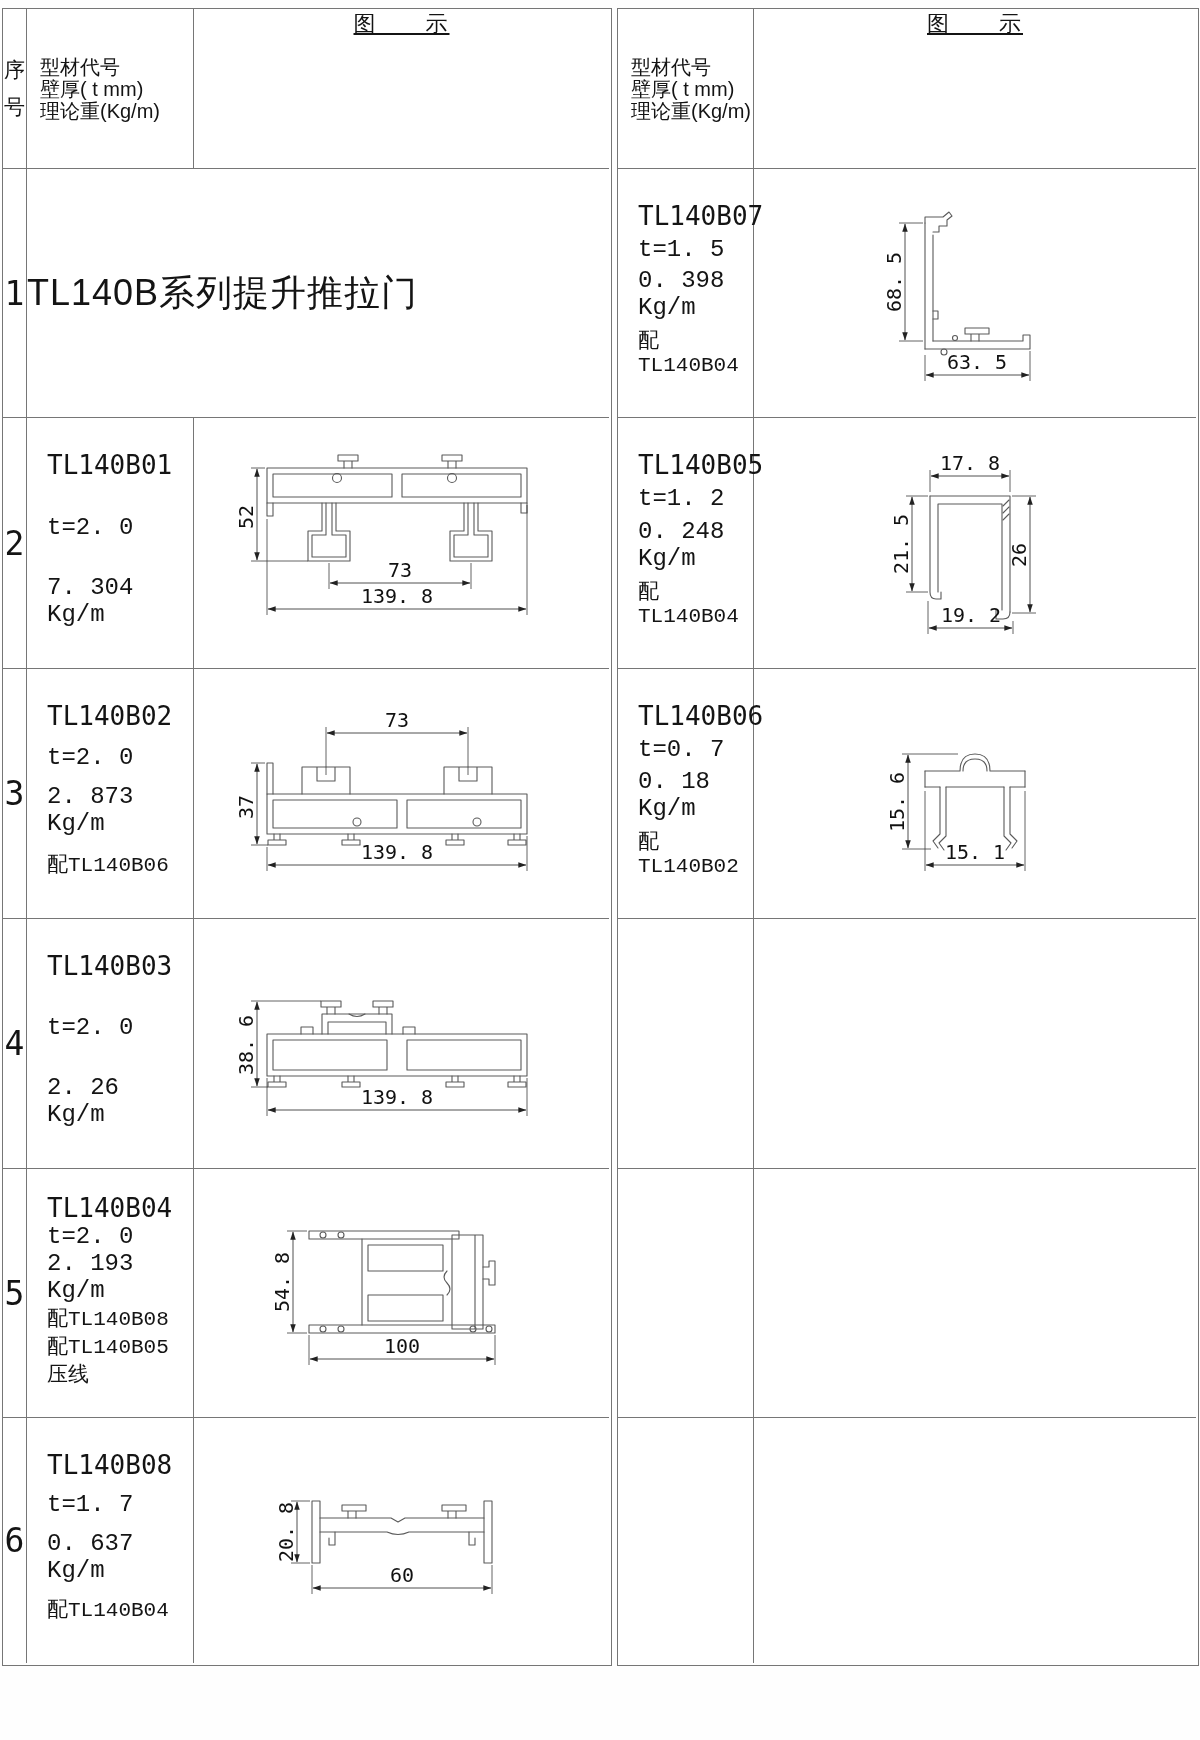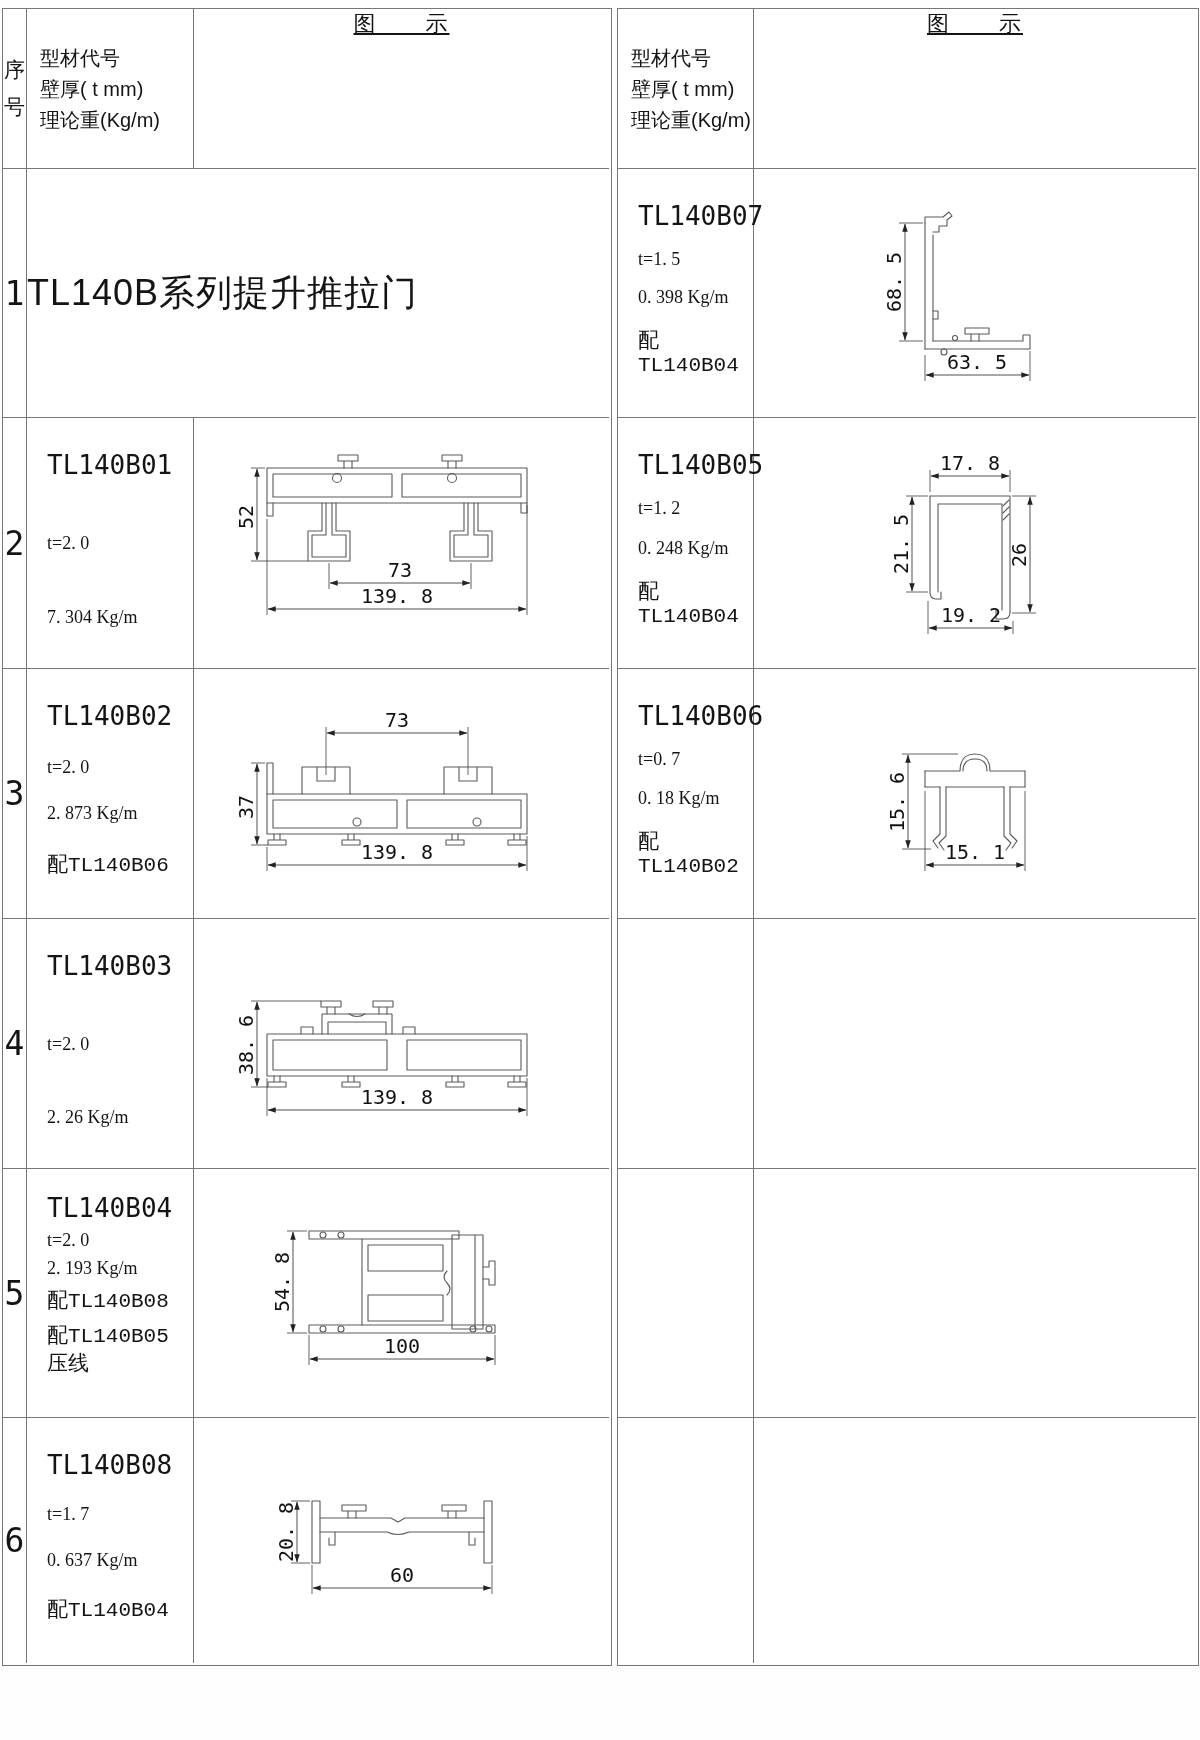--- a/index.html
+++ b/index.html
@@ -11,29 +11,29 @@
   .ltable{left:2px;width:608px;height:1656px;
           grid-template-columns:24px 167px 415px;
           grid-template-rows:160px 249px 251px 250px 250px 249px 245px;}
   .rtable{left:617px;width:580px;height:1656px;
           grid-template-columns:136px 442px;
           grid-template-rows:160px 249px 251px 250px 250px 249px 245px;}
   .c{border-right:1px solid var(--line);border-bottom:1px solid var(--line);min-width:0;min-height:0;}
   .nr{border-right:none;} .nb{border-bottom:none;}
 
   .seq-head{display:flex;flex-direction:column;align-items:center;justify-content:center;gap:9px;font-size:21px;}
-  .head-info{display:flex;flex-direction:column;justify-content:center;gap:9px;padding-left:13px;font-size:20px;line-height:1.1;}
+  .head-info{display:flex;flex-direction:column;justify-content:center;padding-left:13px;font-size:20px;line-height:1.1;}
   .head-diagram{display:flex;align-items:flex-start;justify-content:center;font-size:22px;letter-spacing:2px;text-decoration:underline;}
 
   .seq-num{display:flex;align-items:center;justify-content:center;font-size:33px;font-family:"DejaVu Sans Mono", monospace;}
   .series-title{display:flex;align-items:center;justify-content:flex-start;font-size:36px;letter-spacing:1px;}
 
   .info{display:flex;flex-direction:column;justify-content:space-between;padding:32px 4px 40px 20px;}
   .code{font-family:"DejaVu Sans Mono", monospace;font-size:26px;}
-  .spec{font-family:Liberation Serif, serif;font-size:18px;}
+  .spec{font-family:Liberation Mono, monospace;font-size:24px;}
   .pair{font-size:21px;font-family:Liberation Mono, monospace;}
 
   .diag{display:flex;align-items:center;justify-content:center;}
 
   .profile path, .profile circle, .profile line{fill:none;stroke:#5a5a5a;stroke-width:1.1;stroke-linejoin:round;stroke-linecap:round;}
   .ext{fill:none;stroke:#3c3c3c;stroke-width:0.8;}
   .dim{stroke:#3c3c3c;stroke-width:0.9;}
   .dlabel{font-family:"DejaVu Sans Mono", monospace;font-size:20px;fill:#111;}
 
   .footer-note{position:absolute;left:150px;top:1681px;width:1000px;text-align:center;font-size:26px;}

